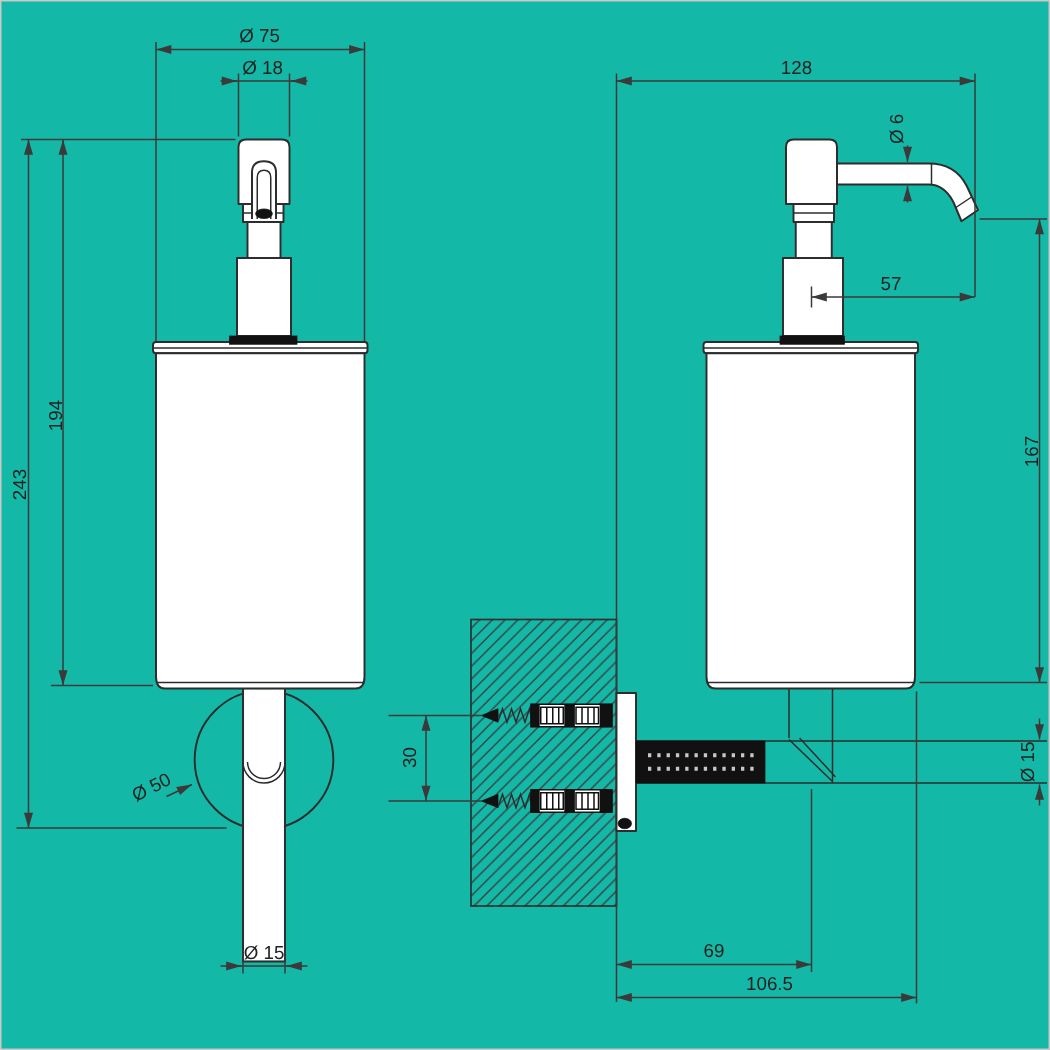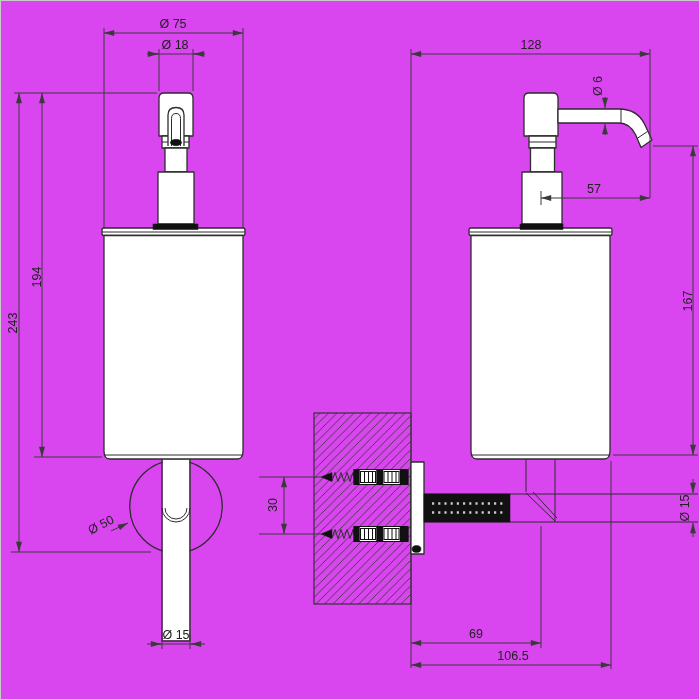--- a/index.html
+++ b/index.html
@@ -1,18 +1,18 @@
 <!DOCTYPE html>
 <html><head>
 <meta charset="utf-8">
 <style>
   html,body{margin:0;padding:0;background:#fff;}
   .canvas{
     position:relative;width:700px;height:700px;box-sizing:border-box;
-    border:1px solid #c9c9c9;background:#d946ef;overflow:hidden;
+    border:1px solid #c9c9c9;background:#14b8a6;overflow:hidden;
     font-family:"Liberation Sans", sans-serif;
   }
   svg text{
     font-family:"Liberation Sans", sans-serif;
     font-size:12.5px;fill:#222;
   }
   .obj{stroke:#2d2d2d;stroke-width:1.3;fill:none;stroke-linejoin:round;stroke-linecap:round;}
   .objf{stroke:#2d2d2d;stroke-width:1.3;fill:#ffffff;stroke-linejoin:round;}
   .thin{stroke:#2d2d2d;stroke-width:1;fill:none;}
   .dark{fill:#111;stroke:#111;stroke-width:.5;}

